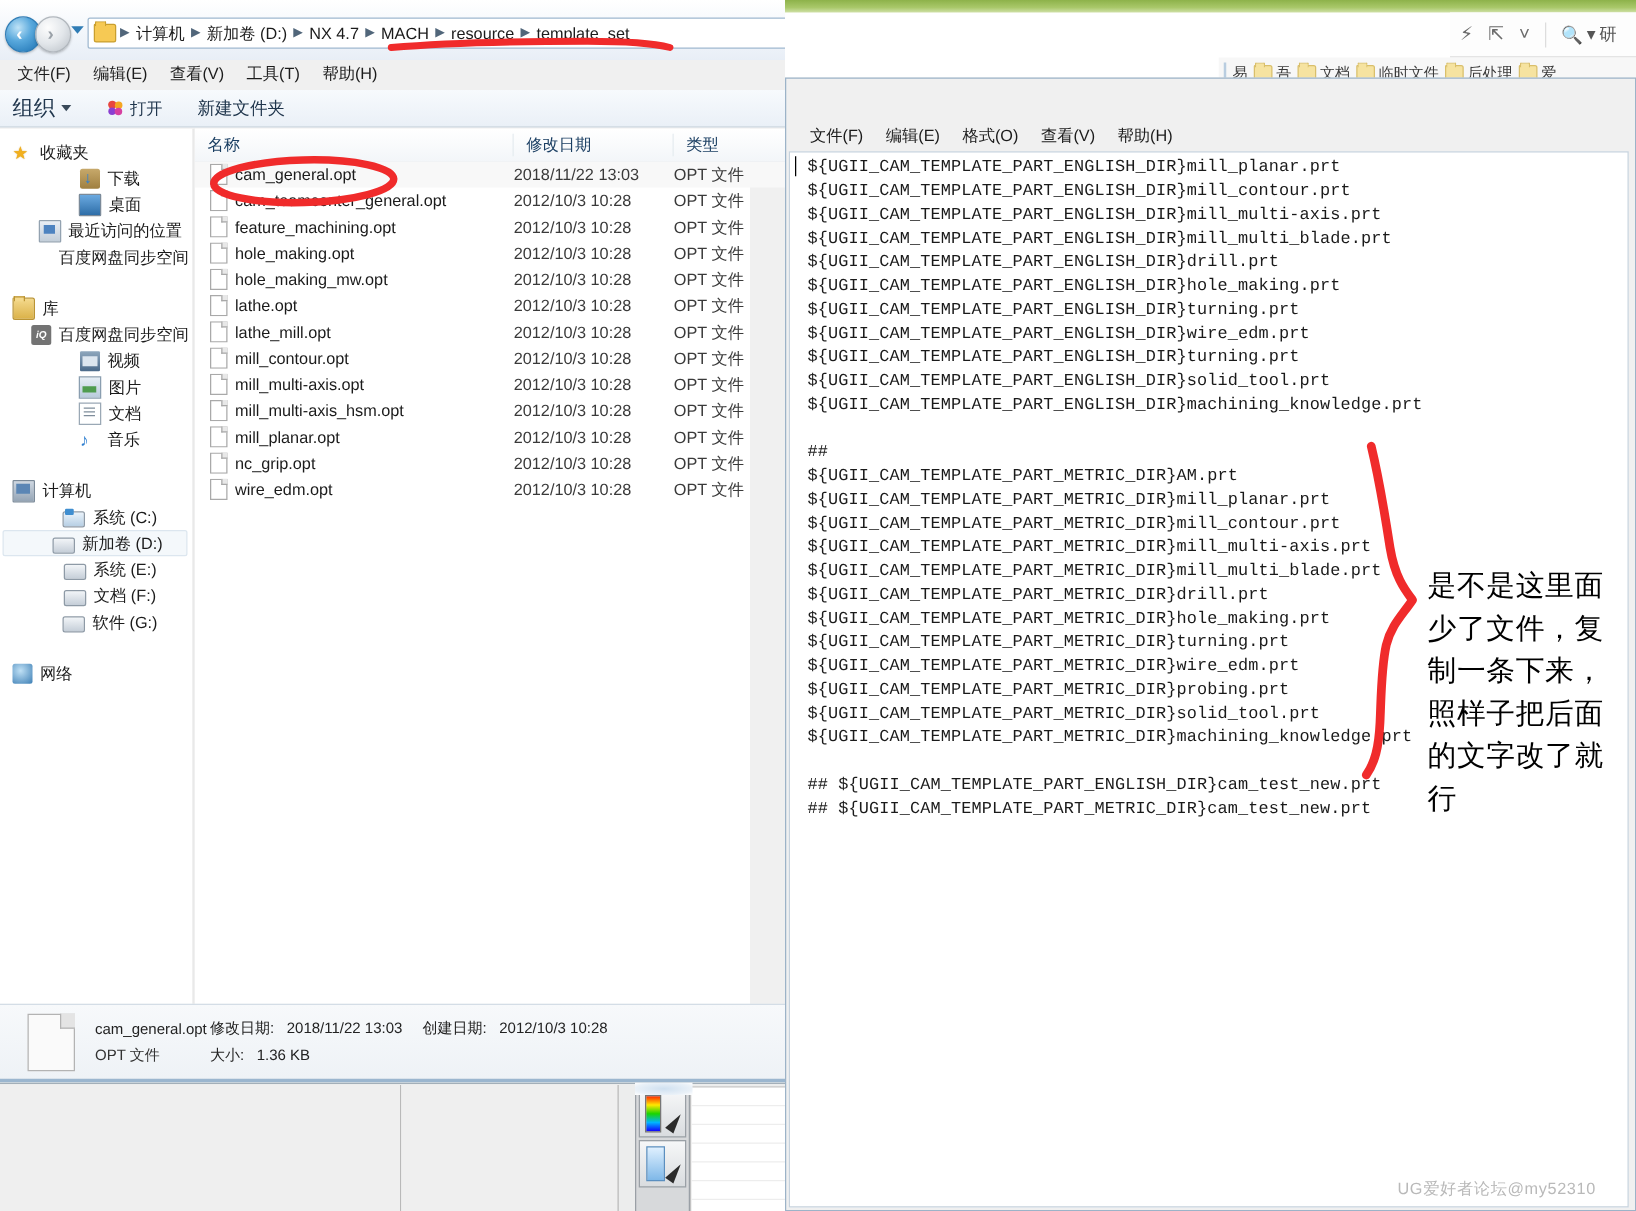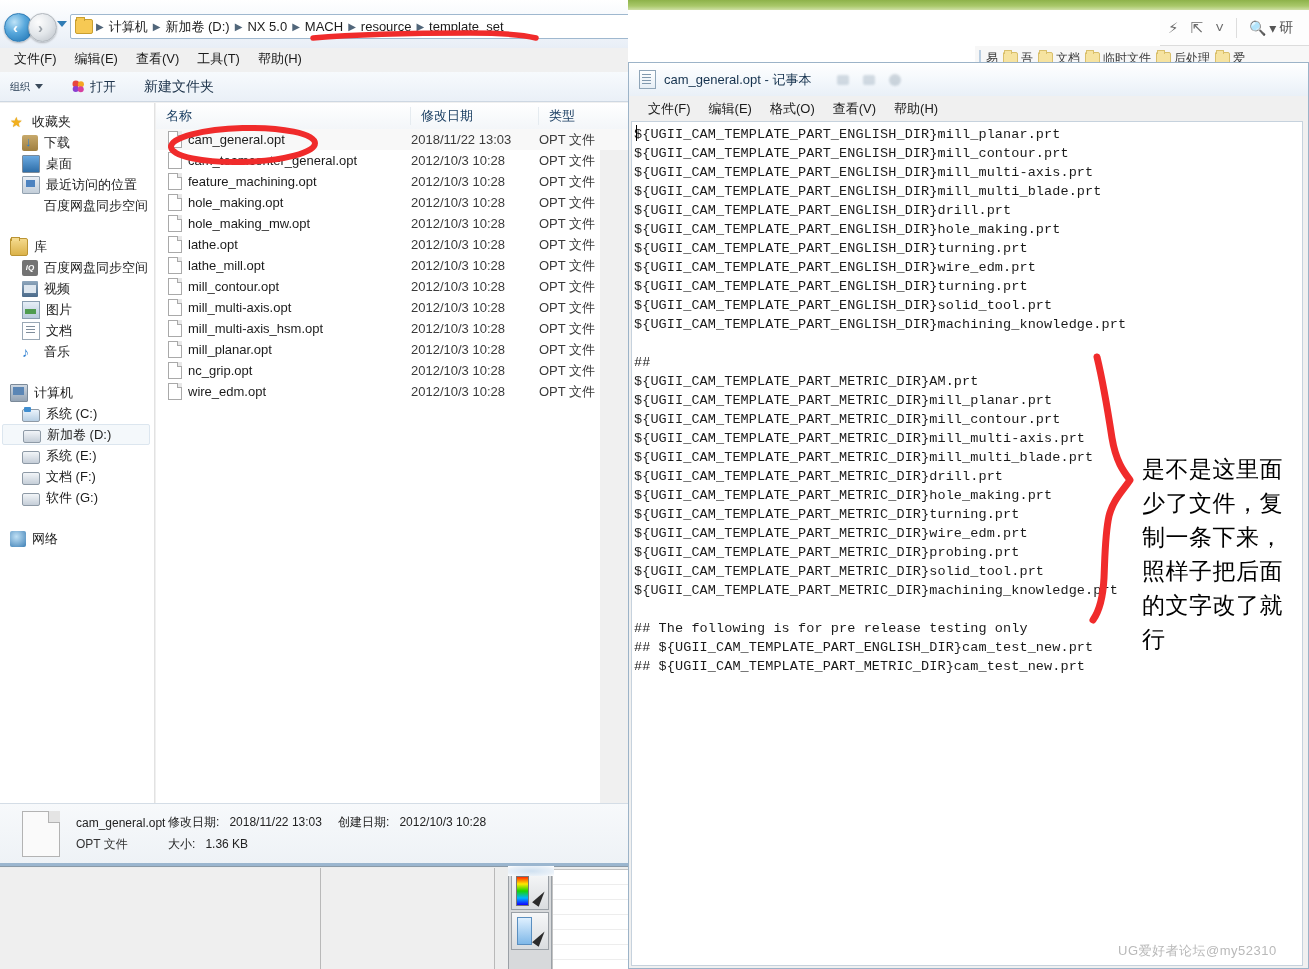--- a/index.html
+++ b/index.html
@@ -50,31 +50,31 @@
   .crumb{font-size:13px;color:#1b1b1b;padding:2px 4px;white-space:nowrap;cursor:pointer;}
   .crumb-sep{color:#51667a;font-size:10px;padding:0 1px;user-select:none;}
 
   
   #menubar{position:absolute;left:0;top:48px;width:628px;height:22px;display:flex;align-items:center;gap:2px;padding-left:6px;box-sizing:border-box;}
   .menu-item{font-size:13px;color:#1b1b1b;padding:2px 8px;cursor:pointer;white-space:nowrap;}
   
   #exp-toolbar{position:absolute;left:0;top:72px;width:628px;height:30px;
      background:linear-gradient(180deg,#f7fafd 0%,#eaf0f7 100%);border-bottom:1px solid #cdd7e2;
      display:flex;align-items:center;padding-left:10px;box-sizing:border-box;}
-  #tb-organize{font-size:10px;color:#20364d;cursor:pointer;display:flex;align-items:center;gap:5px;text-align:right;}
+  #tb-organize{font-size:17px;color:#20364d;cursor:pointer;display:flex;align-items:center;gap:5px;text-align:right;}
   .tb-caret{width:0;height:0;border-left:4px solid transparent;border-right:4px solid transparent;border-top:5px solid #3a4a5a;}
   #tb-open{font-size:13px;color:#20364d;cursor:pointer;display:flex;align-items:center;gap:4px;margin-left:28px;}
   #tb-newfolder{font-size:14px;color:#20364d;cursor:pointer;margin-left:28px;}
 
   
   #sidebar{position:absolute;left:0;top:103px;width:155px;height:700px;background:#ffffff;
      border-right:1px solid #e2e2e2;padding-top:8px;box-sizing:border-box;overflow:hidden;}
   .side-group{margin-bottom:6px;}
   .side-row{display:flex;align-items:center;gap:6px;height:21px;padding-left:10px;font-size:13px;color:#1b1b1b;cursor:pointer;white-space:nowrap;}
-  .side-row.child{padding-left:22px;}
+  .side-row.child{padding-left:22px;justify-content:center;}
   .side-row.selected{background:#f4f8fb;border:1px solid #dce6ef;border-radius:2px;margin:0 4px 0 2px;height:19px;padding-left:20px;}
   .side-row.header{font-weight:normal;}
   .ico{width:16px;height:16px;flex:none;position:relative;display:inline-block;}
   .ico-star{color:#f2b01e;font-size:14px;line-height:16px;text-shadow:0 0 1px #c98b08;}
   .ico-dl{background:linear-gradient(180deg,#c7a96b,#9f7f40);border-radius:2px;}
   .ico-dl:after{content:"↓";position:absolute;left:3px;top:-1px;color:#2a7fd4;font-size:13px;font-weight:bold;}
   .ico-desktop{background:linear-gradient(180deg,#6aa9e0,#2e6ea8);border:1px solid #7b8a99;border-radius:1px;}
   .ico-recent{background:linear-gradient(180deg,#e8eef5,#c3ced9);border:1px solid #93a2b0;border-radius:1px;}
   .ico-recent:after{content:"";position:absolute;left:3px;top:3px;width:9px;height:7px;background:#4d83c0;}
   .ico-baidu{width:14px;height:14px;background:#2a8fe0;transform:rotate(45deg);margin:1px;border-radius:2px;}
@@ -156,21 +156,21 @@
   #np-ico:after{content:"";position:absolute;left:2px;top:3px;width:9px;height:1px;background:#8098ad;
      box-shadow:0 3px 0 #8098ad,0 6px 0 #8098ad,0 9px 0 #8098ad;}
   #np-title{font-size:13px;color:#14314d;white-space:nowrap;}
   #np-winbtns{margin-left:18px;display:flex;align-items:center;gap:14px;opacity:.30;filter:blur(1.1px);}
   .np-wb{width:12px;height:10px;background:#7e93a6;border-radius:2px;}
   .np-wb.r{background:#6d8294;border-radius:50%;width:12px;height:12px;}
   #np-menubar{position:absolute;left:1px;top:33px;width:678px;height:25px;background:#f0f0f0;
      display:flex;align-items:center;gap:2px;padding-left:10px;box-sizing:border-box;}
   .np-menu{font-size:13px;color:#1b1b1b;padding:2px 8px;cursor:pointer;white-space:nowrap;}
   #np-textarea{position:absolute;left:2px;top:58px;width:672px;height:845px;background:#ffffff;
-     border:1px solid #c6d2dd;box-sizing:border-box;padding:3px 0 0 2px;overflow:hidden;}
+     border:1px solid #c6d2dd;box-sizing:border-box;padding:3px 0 0 14px;overflow:hidden;}
   .np-line{font-family:"Liberation Mono","DejaVu Sans Mono",monospace;font-size:13.5px;line-height:19px;
      color:#1a1a1a;white-space:pre;letter-spacing:0.1px;}
   .np-blank{height:19px;}
   #np-caret{position:absolute;left:4px;top:3px;width:1px;height:16px;background:#000;}
 
   
   #annotations{position:absolute;left:0;top:0;width:1309px;height:969px;pointer-events:none;}
   
   #note-cn{position:absolute;left:1142px;top:452px;width:160px;
      font-family:"DejaVu Sans","Liberation Sans",sans-serif;font-size:23px;line-height:34px;color:#000000;
@@ -262,21 +262,21 @@
   </div>
   <div id="nav-dropdown"></div>
 
   <div id="addressbar">
     <i id="addr-folder-icon"></i>
     <span class="crumb-sep">▶</span>
     <span class="crumb">计算机</span>
     <span class="crumb-sep">▶</span>
     <span class="crumb">新加卷 (D:)</span>
     <span class="crumb-sep">▶</span>
-    <span class="crumb">NX 5.0</span>
+    <span class="crumb">NX 4.7</span>
     <span class="crumb-sep">▶</span>
     <span class="crumb">MACH</span>
     <span class="crumb-sep">▶</span>
     <span class="crumb">resource</span>
     <span class="crumb-sep">▶</span>
     <span class="crumb">template_set</span>
 
   </div>
 
   <div id="menubar">
@@ -532,29 +532,20 @@
           <span>&nbsp;</span>
           <span>1.36 KB</span>
         </span>
       </div>
     </div>
   </div>
   <div id="exp-bottomedge"></div>
 </div>
 
 <div id="notepad">
-  <div id="np-titlebar">
-    <i id="np-ico"></i>
-    <span id="np-title">cam_general.opt - 记事本</span>
-    <span id="np-winbtns">
-      <i class="np-wb"></i>
-      <i class="np-wb"></i>
-      <i class="np-wb r"></i>
-    </span>
-  </div>
   <div id="np-menubar">
     <span class="np-menu">文件(F)</span>
     <span class="np-menu">编辑(E)</span>
     <span class="np-menu">格式(O)</span>
     <span class="np-menu">查看(V)</span>
     <span class="np-menu">帮助(H)</span>
   </div>
   <div id="np-textarea">
     <div id="np-caret"></div>
   <div class="np-line">${UGII_CAM_TEMPLATE_PART_ENGLISH_DIR}mill_planar.prt</div>
@@ -576,21 +567,20 @@
       <div class="np-line">${UGII_CAM_TEMPLATE_PART_METRIC_DIR}mill_multi-axis.prt</div>
       <div class="np-line">${UGII_CAM_TEMPLATE_PART_METRIC_DIR}mill_multi_blade.prt</div>
       <div class="np-line">${UGII_CAM_TEMPLATE_PART_METRIC_DIR}drill.prt</div>
       <div class="np-line">${UGII_CAM_TEMPLATE_PART_METRIC_DIR}hole_making.prt</div>
       <div class="np-line">${UGII_CAM_TEMPLATE_PART_METRIC_DIR}turning.prt</div>
       <div class="np-line">${UGII_CAM_TEMPLATE_PART_METRIC_DIR}wire_edm.prt</div>
       <div class="np-line">${UGII_CAM_TEMPLATE_PART_METRIC_DIR}probing.prt</div>
       <div class="np-line">${UGII_CAM_TEMPLATE_PART_METRIC_DIR}solid_tool.prt</div>
       <div class="np-line">${UGII_CAM_TEMPLATE_PART_METRIC_DIR}machining_knowledge.prt</div>
       <div class="np-blank"></div>
-      <div class="np-line">## The following is for pre release testing only</div>
       <div class="np-line">## ${UGII_CAM_TEMPLATE_PART_ENGLISH_DIR}cam_test_new.prt</div>
       <div class="np-line">## ${UGII_CAM_TEMPLATE_PART_METRIC_DIR}cam_test_new.prt</div>
     </div>
 </div>
 
 <svg id="annotations" viewBox="0 0 1309 969" xmlns="http://www.w3.org/2000/svg">
 
   <path d="M313,38 C360,34 430,33 470,33 C500,33 520,34 536,38" stroke="#f02b2b" stroke-width="5.5" fill="none" stroke-linecap="round"></path>
 
   <ellipse cx="243" cy="145" rx="72" ry="17" stroke="#f02b2b" stroke-width="6" fill="none" transform="rotate(-1.5 243 145)"></ellipse>

